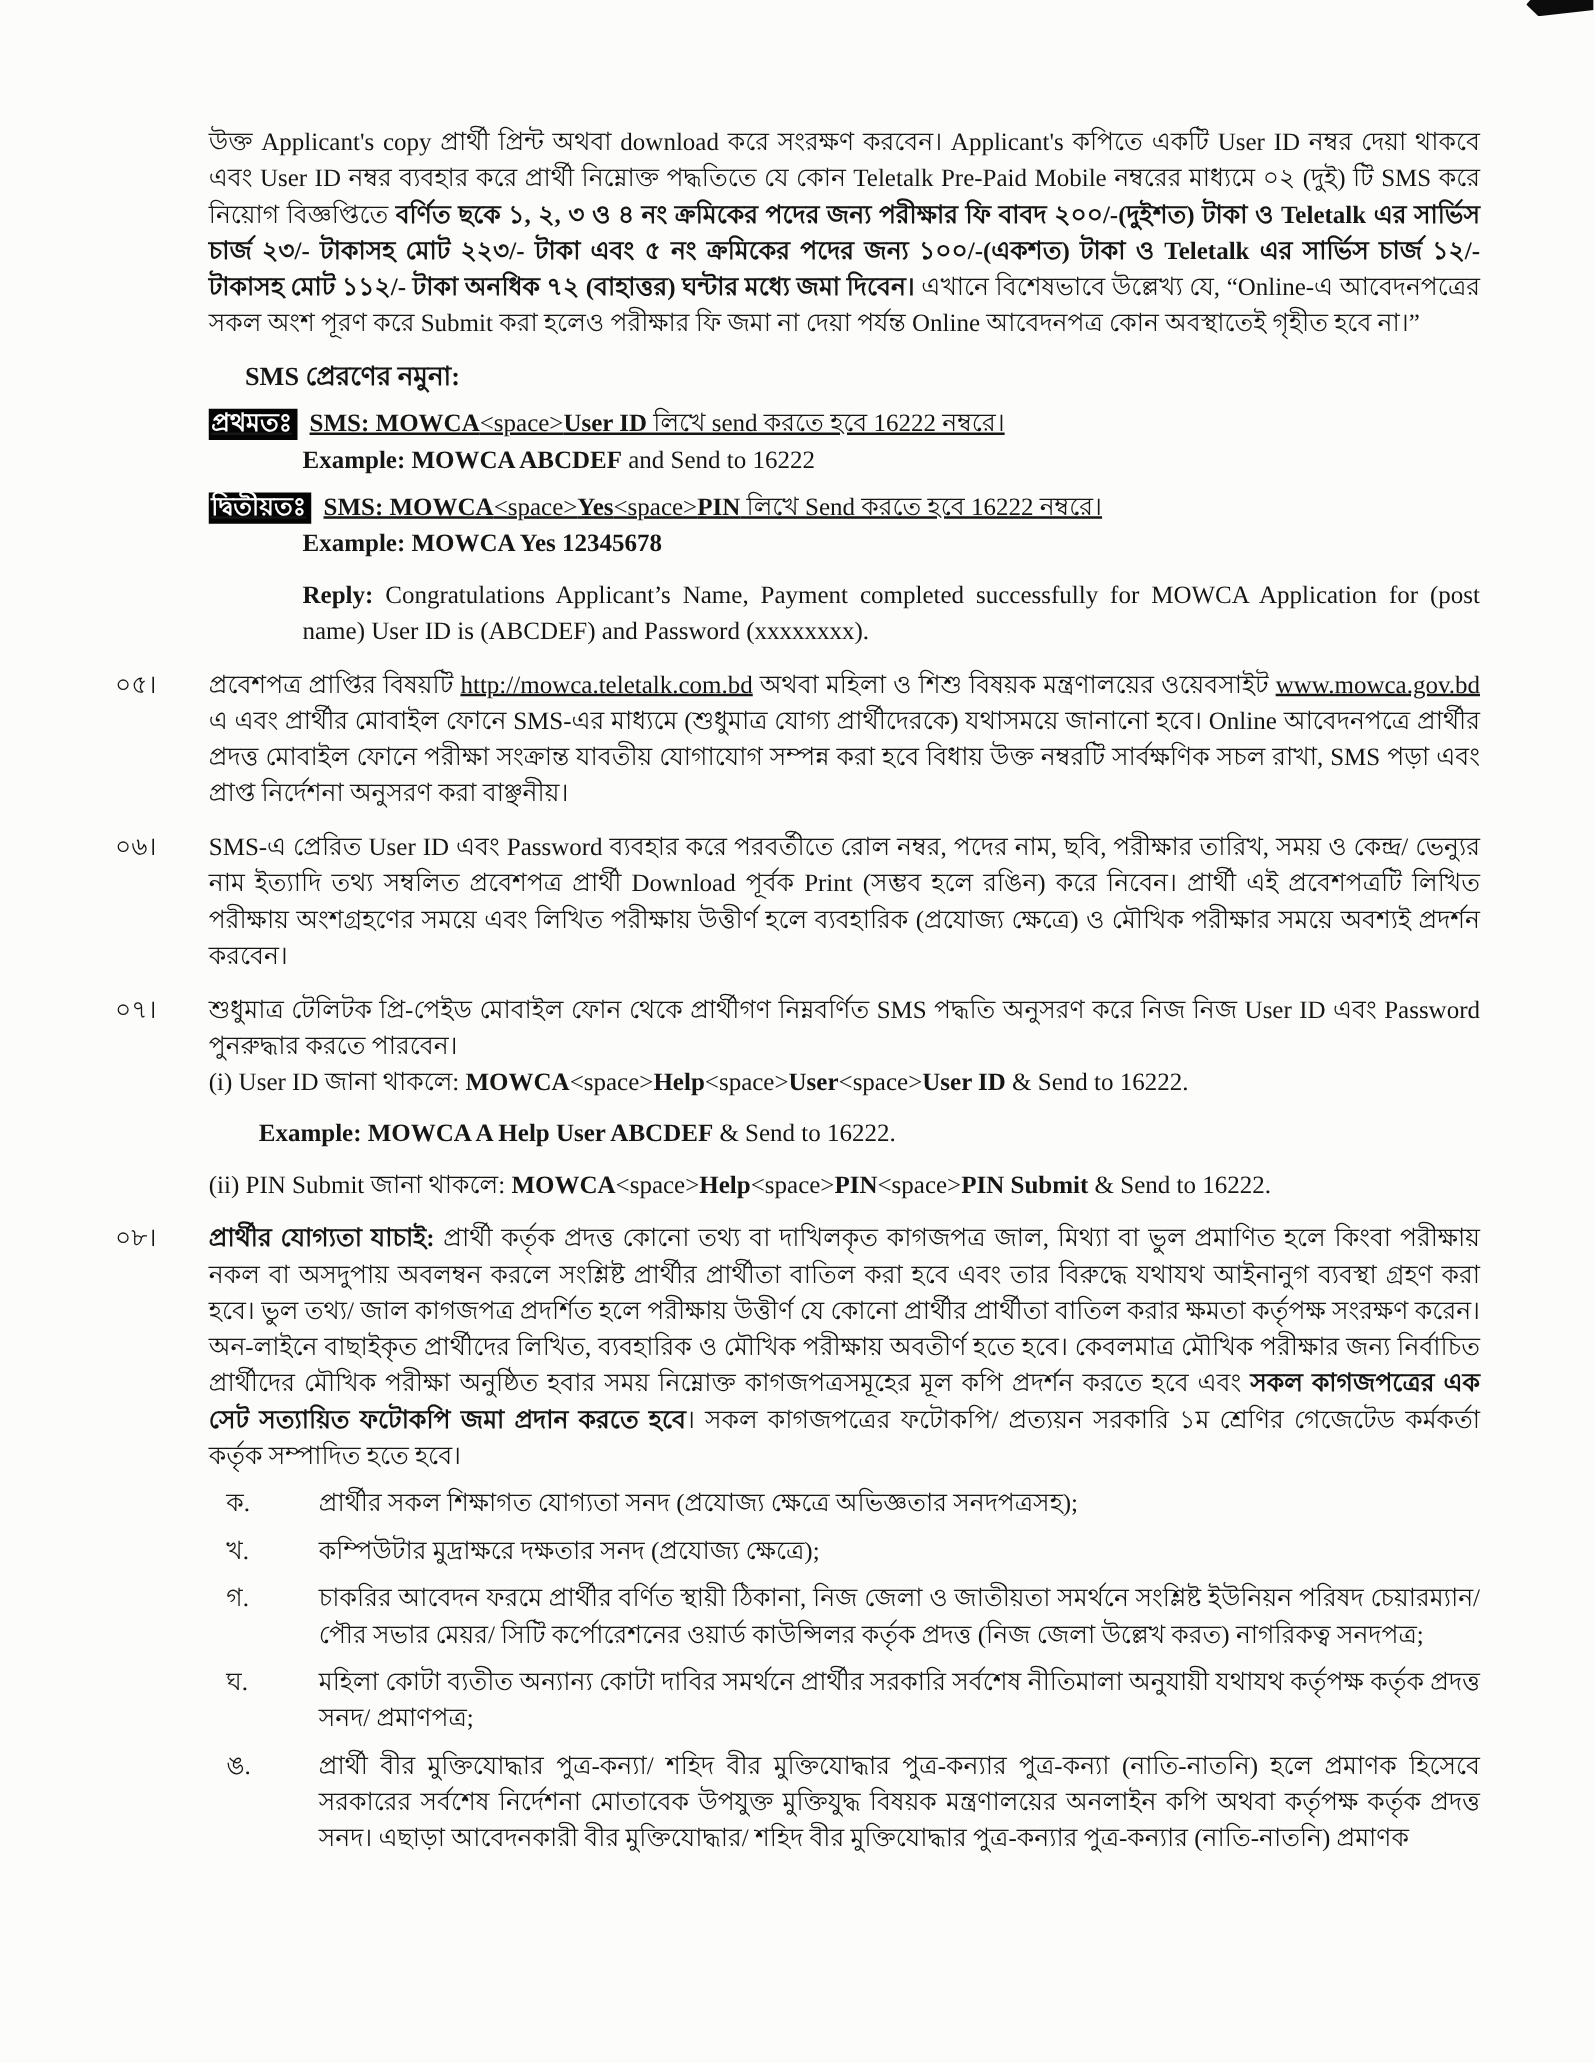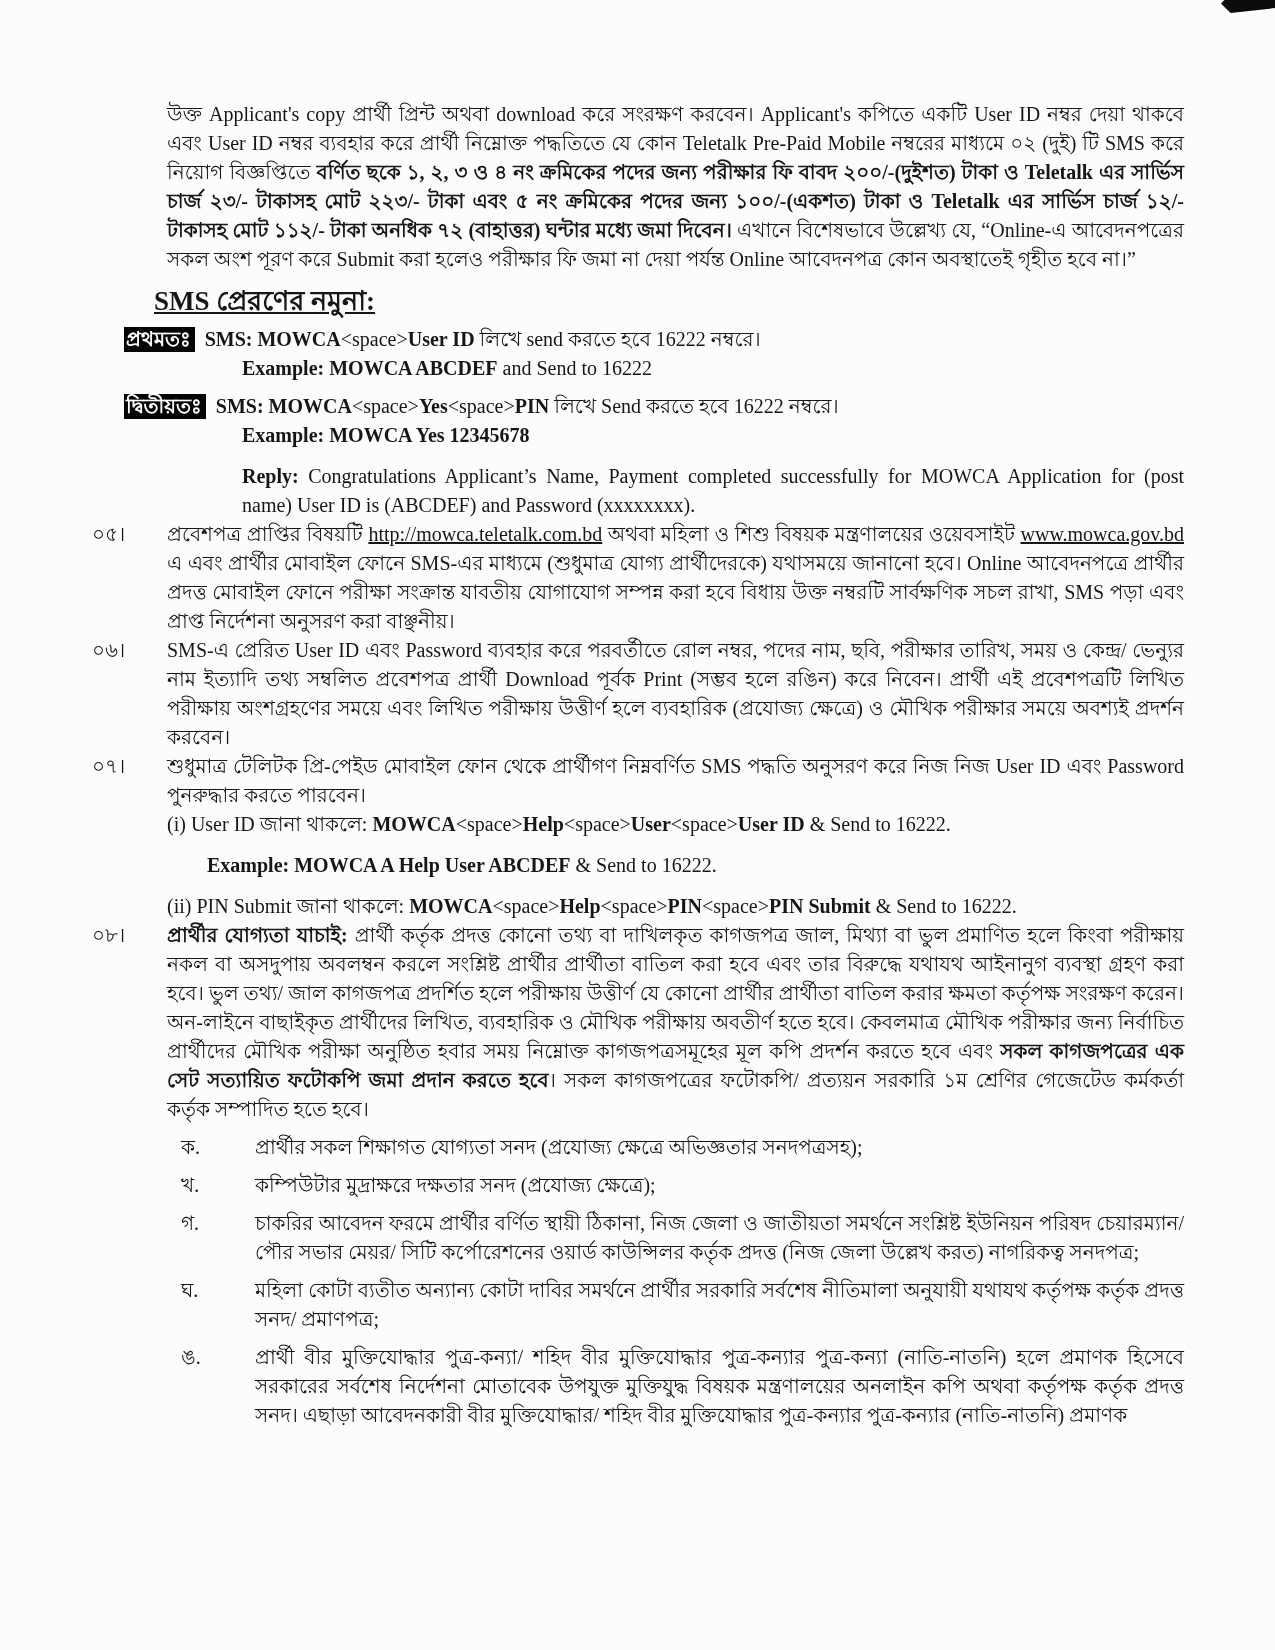--- a/index.html
+++ b/index.html
@@ -22,28 +22,28 @@
   .content{
     position:absolute;top:100px;left:92px;width:1092px;
     font-size:20px;line-height:29px;
   }
   .block{}
   .justify .txt{text-align:justify;}
   .bold{font-weight:bold;}
   .underline{text-decoration:underline;}
   .para .txt{margin-left:75px;}
   .heading{margin-top:13px;}
-  .heading .txt{margin-left:62px;font-weight:bold;font-size:27px;text-decoration:underline;}
+  .heading .txt{margin-left:104px;font-weight:bold;font-size:21px;}
   .step{margin-top:9px;}
-  .step .txt{margin-left:32px;}
+  .step .txt{margin-left:75px;text-decoration:underline;}
   .example .txt{margin-left:150px;}
   .example7 .txt{margin-left:115px;}
   .reply{margin-top:12px;}
   .intro{margin-top:0;}
-  .item{display:flex;}
+  .item{display:flex;margin-top:14px;}
   .item > .num{flex:none;width:75px;}
   .item > .txt{flex:1;}
   .subitem{display:flex;margin-left:75px;margin-top:9px;}
   .subitem > .num{flex:none;width:88px;padding-left:14px;box-sizing:border-box;}
   .subitem > .txt{flex:1;}
   .invlabel{
     background:#040404;color:#ffffff;font-weight:bold;
     padding:1px 4px 2px 2px;margin-right:10px;
   }
 </style>

